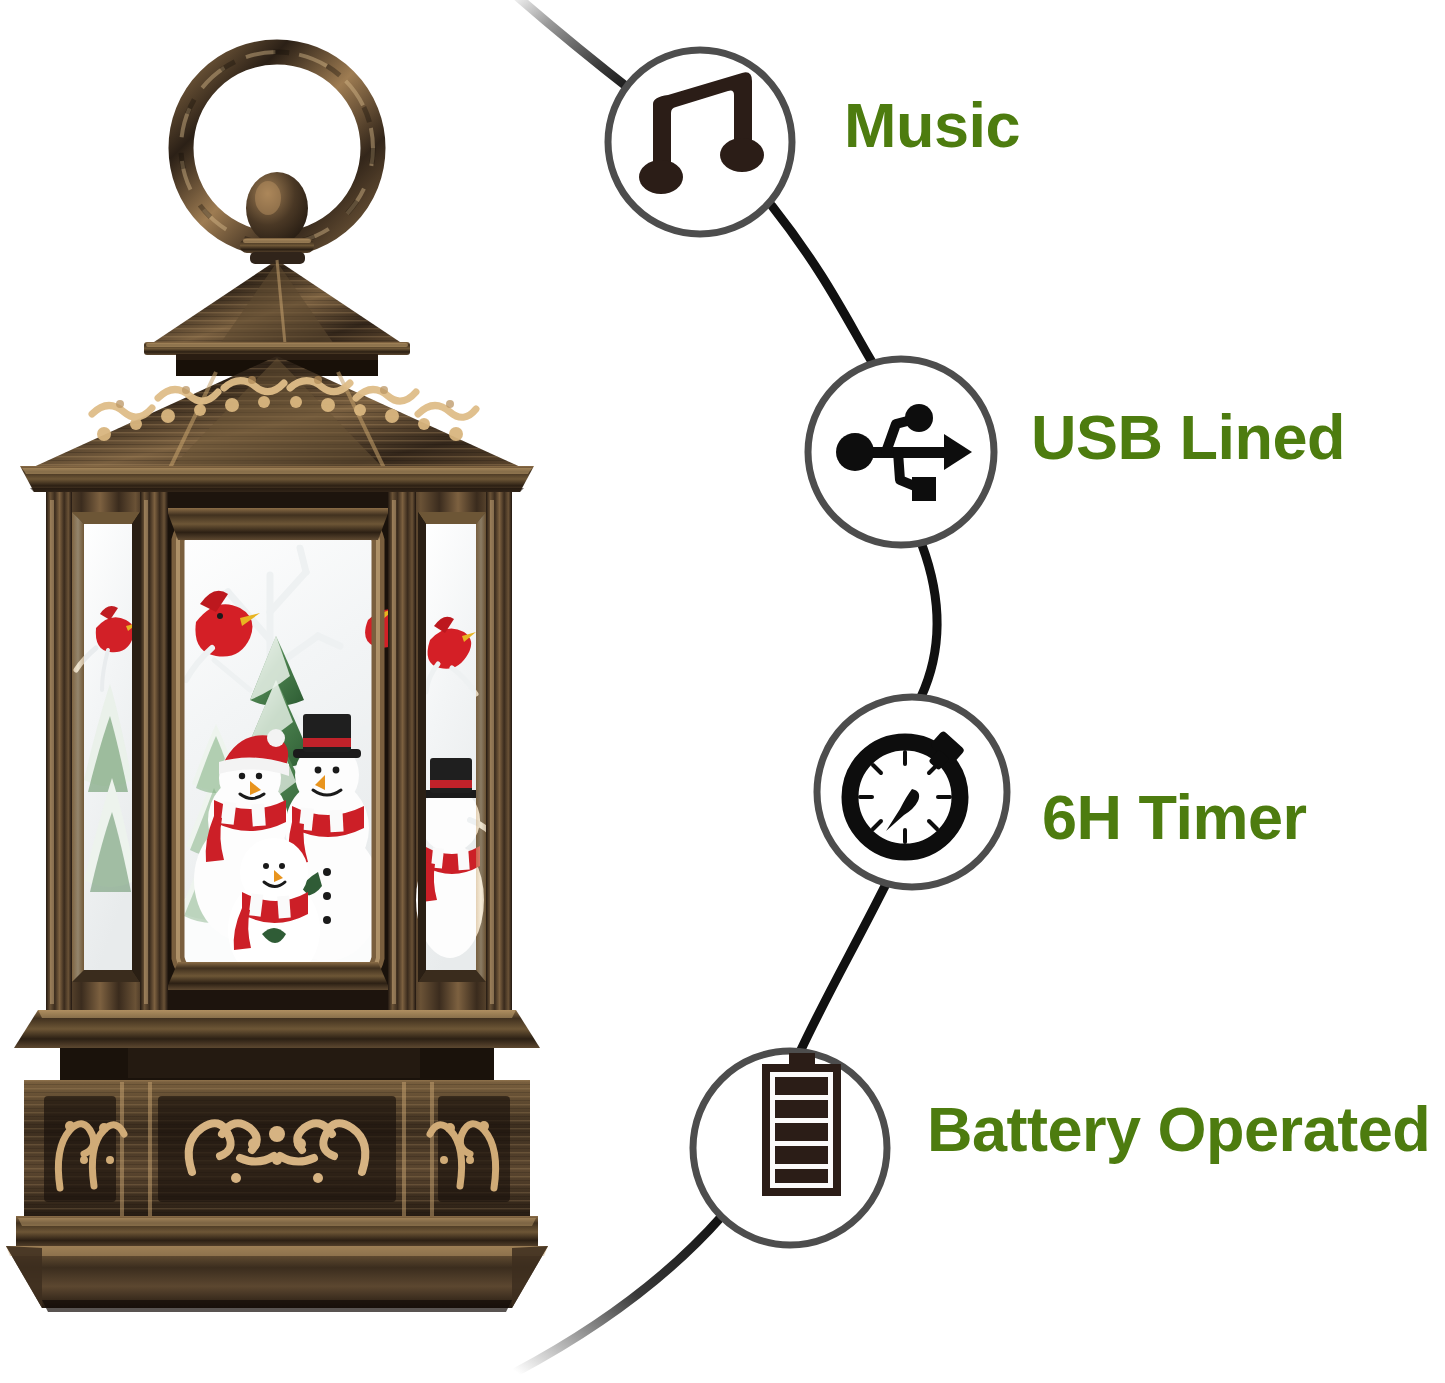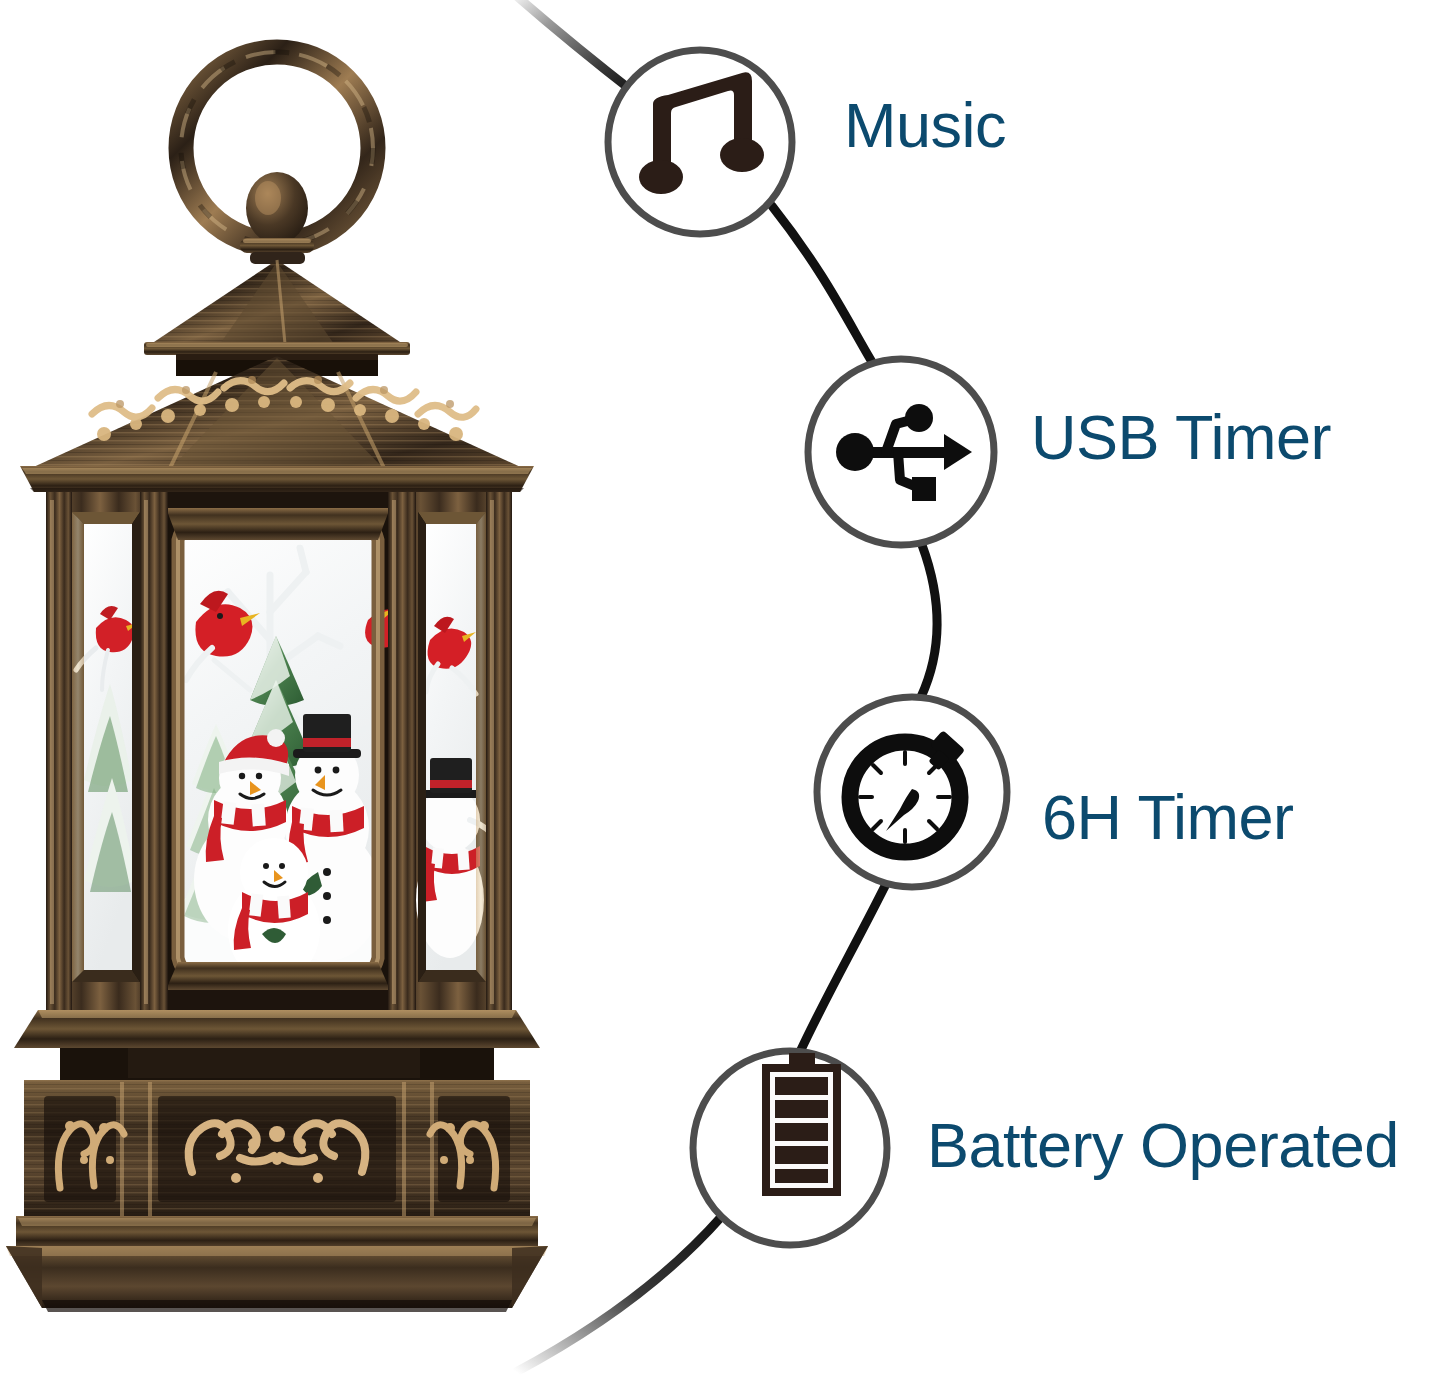--- a/index.html
+++ b/index.html
@@ -6,30 +6,30 @@
   html,body{margin:0;padding:0;background:#ffffff;}
   body{
     width:1445px;height:1383px;position:relative;overflow:hidden;
     font-family:"Liberation Sans","DejaVu Sans",sans-serif;
     background:#ffffff;
   }
   #stage{position:absolute;left:0;top:0;width:1445px;height:1383px;}
   .layer{position:absolute;left:0;top:0;width:1445px;height:1383px;}
   .feat-label{
     position:absolute;
-    color:#0c4a6e;
-    font-weight:400;
+    color:#4d7c0f;
+    font-weight:700;
     letter-spacing:-0.5px;
     white-space:nowrap;
     line-height:1;
   }
   #label-music{left:844px;top:94px;font-size:63px;}
   #label-usb{left:1031px;top:406px;font-size:63px;}
   #label-timer{left:1042px;top:786px;font-size:63px;}
-  #label-battery{left:927px;top:1098px;font-size:63px;margin-top:16px;}
+  #label-battery{left:927px;top:1098px;font-size:63px;}
 </style>
 </head>
 <body>
 
 <div id="stage">
 
   <svg class="layer" viewBox="0 0 1445 1383">
     <defs>
       <linearGradient id="metalV" x1="0" y1="0" x2="1" y2="0">
         <stop offset="0%" stop-color="#241a12"></stop>
@@ -519,17 +519,17 @@
           <rect x="775" y="1100" width="53" height="18"></rect>
           <rect x="775" y="1123" width="53" height="18"></rect>
           <rect x="775" y="1146" width="53" height="18"></rect>
           <rect x="775" y="1169" width="53" height="14"></rect>
         </g>
       </g>
     </g>
   </svg>
 
   <div class="feat-label" id="label-music">Music</div>
-  <div class="feat-label" id="label-usb">USB Timer</div>
+  <div class="feat-label" id="label-usb">USB Lined</div>
   <div class="feat-label" id="label-timer">6H Timer</div>
   <div class="feat-label" id="label-battery">Battery Operated</div>
 
 </div>
 
 </body></html>

